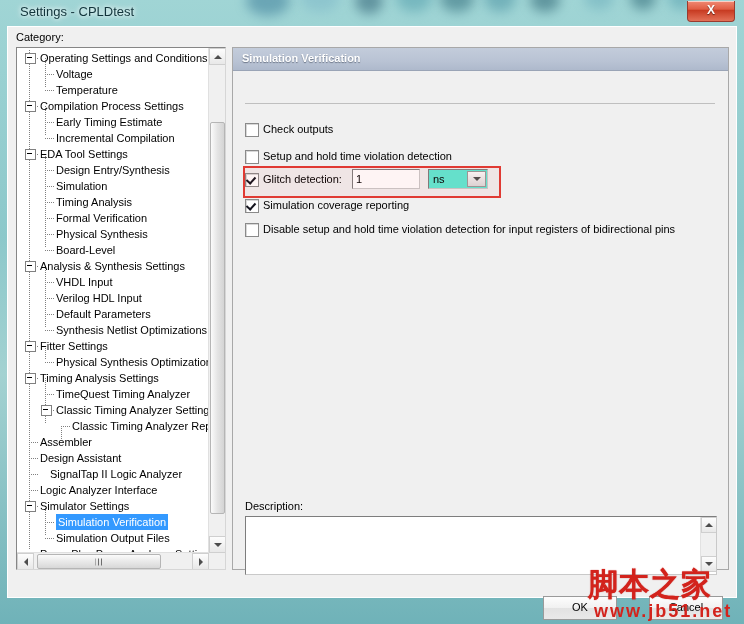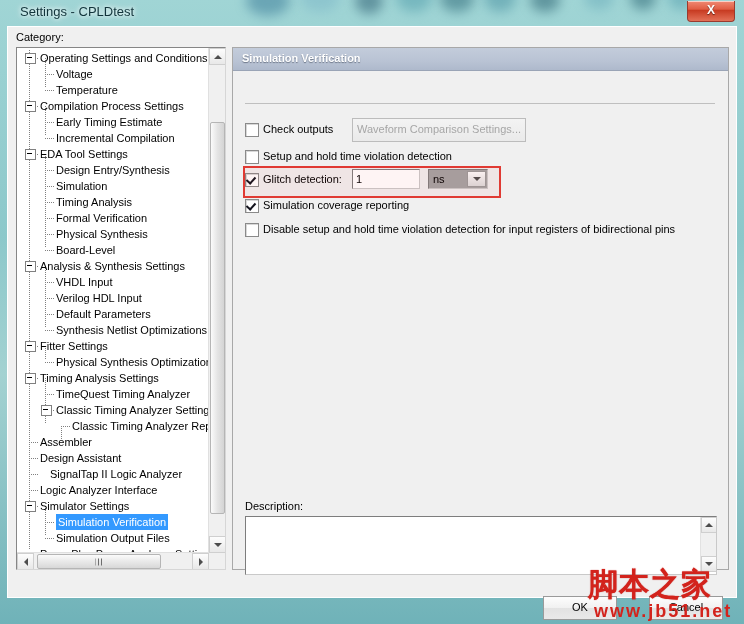--- a/index.html
+++ b/index.html
@@ -287,21 +287,21 @@
     border-bottom-color: #c9c9c9;
     font-family: "Liberation Sans", sans-serif;
     font-size: 11px;
     padding: 0 0 0 3px;
     line-height: 16px;
     color: #000;
     box-sizing: border-box;
   }
   .combo {
     position: absolute;
-    background: #a3a3a3;
+    background: #5eead4;
     border: 1px solid #7d7d7d;
     border-right-color: #c9c9c9;
     border-bottom-color: #c9c9c9;
     box-sizing: border-box;
   }
   .combo .cval {
     position: absolute;
     left: 4px; top: 1px;
     line-height: 16px;
     white-space: nowrap;
@@ -596,21 +596,20 @@
       <div id="panel-header">
         <div class="t">Simulation Verification</div>
       </div>
 
       <div id="hrule"></div>
 
       <div class="chkrow" style="left:12px;top:74px;">
         <span class="chk"></span>
         <span class="clabel">Check outputs</span>
       </div>
-      <div class="btn disabled" style="left:119px;top:70px;width:172px;height:22px;line-height:20px;">Waveform Comparison Settings...</div>
 
       <div class="chkrow" style="left:12px;top:101px;">
         <span class="chk"></span>
         <span class="clabel">Setup and hold time violation detection</span>
       </div>
 
       <div class="chkrow" style="left:12px;top:124px;">
         <span class="chk checked"></span>
         <span class="clabel">Glitch detection:</span>
       </div>

